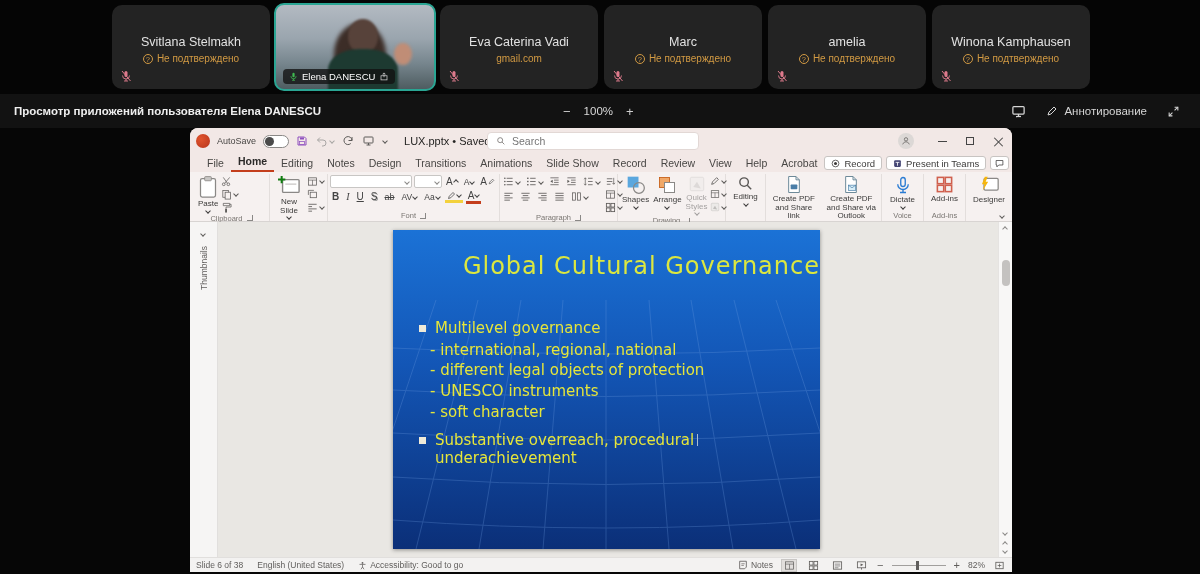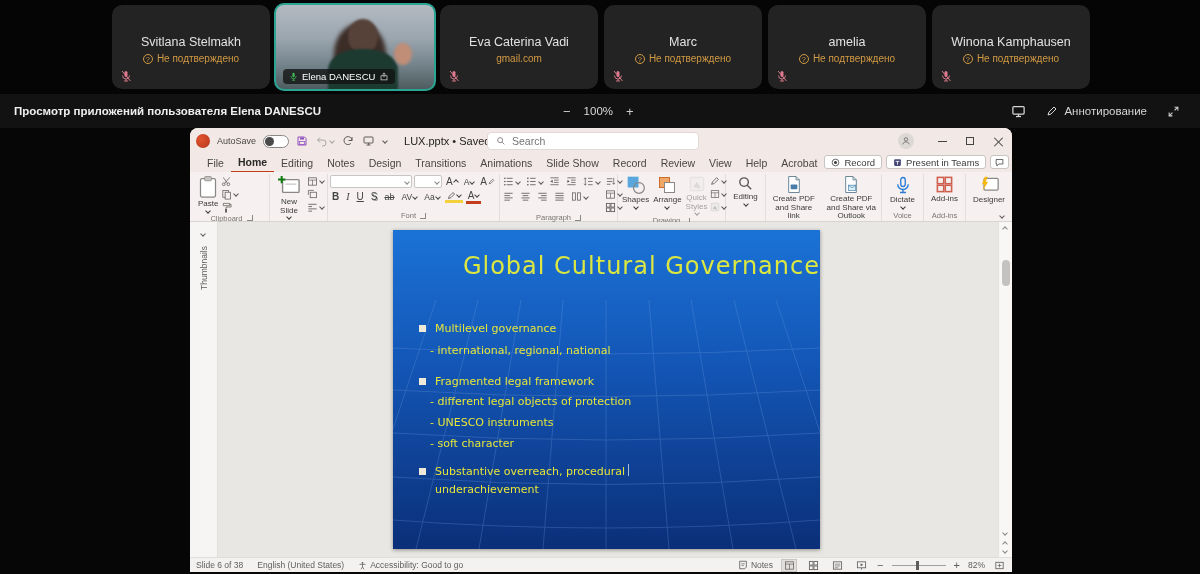--- a/index.html
+++ b/index.html
@@ -56,21 +56,21 @@
   .winctl { position:absolute; right:0; top:0; height:26px; display:flex; align-items:center; }
   .avatar { width:16px; height:16px; border-radius:50%; background:#dcd8d6; color:#6b6966;
     display:flex; align-items:center; justify-content:center; margin-right:14px; }
   .wbtn { width:28px; height:26px; display:flex; align-items:center; justify-content:center; color:#444; }
   .min-glyph { width:9px; height:1px; background:#444; }
   .max-glyph { width:8px; height:8px; border:1px solid #444; }
   .x-glyph { position:relative; width:9px; height:9px; }
   .x-glyph:before,.x-glyph:after { content:""; position:absolute; left:4px; top:-1px; width:1px; height:12px; background:#444; }
   .x-glyph:before { transform:rotate(45deg);} .x-glyph:after { transform:rotate(-45deg);}
 
-  .tabrow { height:18px; background:#f2e8e6; display:flex; align-items:center; padding:0 8px 0 10px; }
+  .tabrow { height:18px; background:#f2e8e6; display:flex; align-items:flex-end; padding:0 8px 0 10px; }
   .tab { font-size:10.5px; color:#484644; padding:2px 7px 3px; white-space:nowrap; }
   .tab.active { font-weight:700; color:#2b2a29; border-bottom:2px solid #c43e1c; }
   .tab-actions { margin-left:auto; display:flex; align-items:center; gap:4px; padding-bottom:2px; }
   .pillbtn { display:flex; align-items:center; gap:4px; height:14px; padding:0 6px; background:#fff;
     border:1px solid #c8c4c2; border-radius:3px; font-size:9.5px; color:#3b3a39; white-space:nowrap; }
   .pillbtn.icononly { padding:0 4px; }
   .sharebtn { background:#c4492e; border-color:#c4492e; color:#fff; }
 
   .ribbon { position:relative; height:50px; background:#f6f1f0; border-bottom:1px solid #d8d4d2; display:flex; padding:2px 0 0 4px; }
   .rgroup { display:flex; flex-direction:column; border-right:1px solid #e3dedc; padding:0 2px; flex:none; }
@@ -99,21 +99,21 @@
     font-size:8.5px; color:#605e5c; }
   .canvas { position:absolute; left:28px; right:14px; top:0; bottom:0; background:#e9e7e3; }
 
   .slide { position:absolute; left:175px; top:8px; width:427px; height:319px;
     background:linear-gradient(180deg,#1b72d6 0%,#1356b6 42%,#0b2f78 100%);
     box-shadow:0 1px 4px rgba(0,0,0,.4); overflow:hidden; }
   .slide svg.grid { position:absolute; inset:0; }
   .slide-title { position:absolute; top:22px; left:0; width:100%; text-align:right;
     font-family:"DejaVu Sans",sans-serif; font-size:24px; letter-spacing:1px; color:#dce73f; }
   .slide-body { position:absolute; left:24px; top:88px; font-family:"DejaVu Sans",sans-serif;
-    font-size:11px; color:#e6e63a; }
+    font-size:15px; color:#e6e63a; }
   .sline { position:relative; line-height:21px; white-space:nowrap; }
   .sline .sq { position:absolute; left:2px; top:7px; width:7px; height:7px; background:#efead8; }
   .sline.l1 { padding-left:18px; }
   .sline.dash { padding-left:13px; }
   .sline.cont { padding-left:18px; }
   .cursor { display:inline-block; width:1px; height:12px; background:#a9bdd6; margin-left:3px; vertical-align:-1px; }
 
   .vscroll { position:absolute; right:0; top:0; bottom:0; width:14px; background:#f8f7f6; border-left:1px solid #e5e3e1; }
   .vscroll .sb-thumb { position:absolute; left:3px; top:38px; width:8px; height:26px; background:#c4c2c0; border-radius:4px; }
   .sb-arrow { position:absolute; left:4px; color:#8a8886; }
@@ -888,21 +888,20 @@
               <path d="M0 160 Q213 173 427 160"></path>
               <path d="M0 203 Q213 217 427 203"></path>
               <path d="M0 247 Q213 262 427 247"></path>
               <path d="M0 290 Q213 306 427 290"></path>
             </g>
           </svg>
           <div class="slide-title">Global Cultural Governance</div>
           <div class="slide-body">
             <div class="sline l1"><span class="sq"></span><span>Multilevel governance</span></div>
             <div class="sline dash" style="margin-top:1px"><span>- international, regional, national</span></div>
-            <div class="sline l1" style="margin-top:10px"><span class="sq"></span><span>Fragmented legal framework</span></div>
             <div class="sline dash" style="margin-top:-1px"><span>- different legal objects of protection</span></div>
             <div class="sline dash"><span>- UNESCO instruments</span></div>
             <div class="sline dash"><span>- soft character</span></div>
             <div class="sline l1" style="margin-top:7px"><span class="sq"></span><span>Substantive overreach, procedural</span><span class="cursor"></span></div>
             <div class="sline cont" style="margin-top:-3px"><span>underachievement</span></div>
           </div>
         </div>
       </div>
 
       <div class="vscroll">

